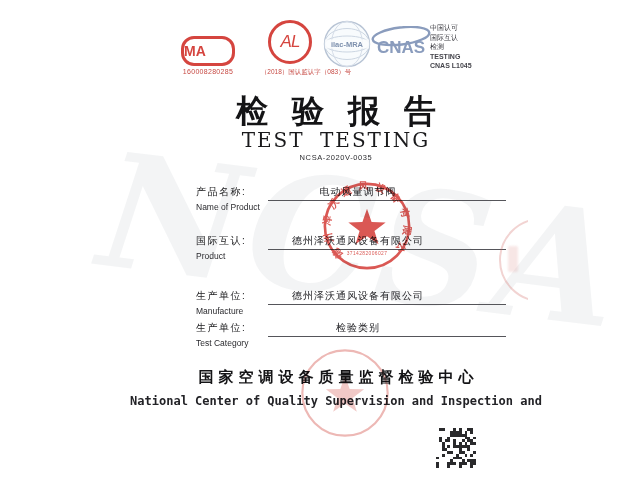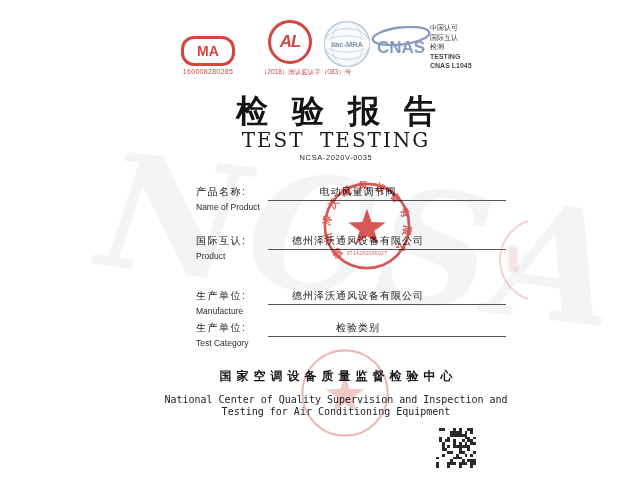--- a/index.html
+++ b/index.html
@@ -5,48 +5,48 @@
   html,body{margin:0;padding:0;background:#fff;}
   .page{position:relative;width:640px;height:480px;background:#ffffff;overflow:hidden;
         font-family:"Liberation Sans",sans-serif;color:#1d1d1f;}
   
   .watermark{position:absolute;left:100px;top:148px;width:520px;z-index:0;
     font-family:"DejaVu Serif",serif;font-style:italic;font-weight:bold;
     font-size:158px;letter-spacing:4px;color:rgba(120,130,148,0.09);
     transform:rotate(7deg);user-select:none;}
   
   .cma{position:absolute;left:170px;top:36px;width:76px;text-align:center;z-index:1;}
-  .cma-box{display:inline-flex;align-items:center;justify-content:center;width:48px;height:24px;
+  .cma-box{display:inline-flex;align-items:center;justify-content:flex-start;width:48px;height:24px;
     border:3px solid #d5453f;border-radius:13px;}
   .cma-box span{font-size:14px;font-weight:bold;color:#d5453f;letter-spacing:0;}
   .cma-num{margin-top:2px;font-size:7px;color:#c74a44;letter-spacing:.3px;}
   .cal-circle{position:absolute;left:268px;top:20px;width:38px;height:38px;z-index:1;
     border:3px solid #d5453f;border-radius:50%;display:flex;align-items:center;justify-content:center;}
-  .cal-circle span{font-size:17px;font-weight:bold;font-style:italic;color:#d5453f;letter-spacing:-1px;}
+  .cal-circle span{font-size:17px;font-weight:normal;font-style:italic;color:#d5453f;letter-spacing:-1px;}
   .cal-note{position:absolute;left:250px;top:68px;width:112px;text-align:center;
     font-size:6.5px;color:#c74a44;z-index:1;white-space:nowrap;}
   .ilac{position:absolute;left:323px;top:20px;z-index:1;}
   .cnas-logo{position:absolute;left:371px;top:26px;z-index:1;}
   .cnas-text{position:absolute;left:430px;top:23px;z-index:1;font-size:7px;line-height:9.5px;color:#3a3a40;}
   .cnas-text .en{font-weight:bold;color:#45454c;}
   
   .centered{position:absolute;left:32px;width:608px;text-align:center;z-index:1;}
   .t-zh{top:90px;font-size:32px;font-weight:bold;letter-spacing:24px;text-indent:24px;color:#141416;}
   .t-en{top:128px;font-family:"DejaVu Serif",serif;font-size:20px;letter-spacing:2px;word-spacing:7px;color:#1a1a1c;}
   .t-no{top:153px;font-family:Liberation Sans, sans-serif;font-size:7.5px;letter-spacing:.6px;color:#2c2c30;}
   
   .row{position:absolute;left:0;width:640px;height:42px;z-index:1;}
   .f-zh{position:absolute;left:196px;top:2px;font-size:10px;letter-spacing:1.5px;color:#1d1d1f;}
   .f-en{position:absolute;left:196px;top:19px;font-size:8.5px;font-family:Liberation Sans, sans-serif;color:#2a2a2e;}
   .f-line{position:absolute;left:268px;top:0;width:238px;height:17px;border-bottom:1px solid #55555a;}
   .f-val{position:absolute;left:268px;top:2px;width:180px;text-align:center;font-size:10px;
     letter-spacing:1px;color:#202024;}
   
-  .foot-zh{top:368px;font-size:12px;font-weight:bold;letter-spacing:5px;text-indent:5px;color:#141416;}
-  .foot-en{font-family:"DejaVu Sans Mono",monospace;font-weight:normal;font-size:10px;color:#232327;}
+  .foot-zh{top:368px;font-size:15px;font-weight:bold;letter-spacing:5px;text-indent:5px;color:#141416;}
+  .foot-en{font-family:"DejaVu Sans Mono",monospace;font-weight:bold;font-size:12px;color:#232327;}
   .foot-en1{top:394px;}
   .foot-en2{top:406px;}
   
   .seal{position:absolute;z-index:3;mix-blend-mode:multiply;}
   .seal-main{left:322px;top:181px;opacity:.88;}
   .seal-center{left:299px;top:347px;opacity:.48;}
   .seal-clip{position:absolute;left:497px;top:216px;width:31px;height:86px;overflow:hidden;z-index:2;opacity:.55;}
   .seal-part{position:absolute;left:2px;top:2px;width:80px;height:80px;border-radius:50%;
     border:2px solid rgba(205,95,90,.5);}
   .seal-part i{position:absolute;left:7px;top:26px;width:10px;height:26px;
@@ -122,21 +122,20 @@
   </div>
   <div class="row" style="top:319px;">
     <span class="f-zh">生产单位:</span>
     <span class="f-en">Test Category</span>
     <span class="f-line"></span>
     <span class="f-val">检验类别</span>
   </div>
 
   <div class="centered foot-zh">国家空调设备质量监督检验中心</div>
   <div class="centered foot-en foot-en1">National Center of Quality Supervision and Inspection and</div>
-  <div class="centered foot-en foot-en2">Testing for Air Conditioning Equipment</div>
 
   <svg class="seal seal-main" width="90" height="90" viewBox="0 0 110 110">
     <defs>
       <path id="sealArc" d="M 29.8 92.3 A 45 45 0 1 1 80.2 92.3" fill="none"></path>
     </defs>
     <circle cx="55" cy="55" r="51.5" fill="none" stroke="#d5413c" stroke-width="3.2"></circle>
     <text font-size="12" font-weight="bold" fill="#d5413c" letter-spacing="8" font-family="Liberation Sans, sans-serif">
       <textPath href="#sealArc" startOffset="4">德州泽沃通风设备有限公司</textPath>
     </text>
     <polygon points="55,34 60.6,50.2 77.8,50.6 64.1,61 69.1,77.4 55,67.6 40.9,77.4 45.9,61 32.2,50.6 49.4,50.2" fill="#d5413c"></polygon>

